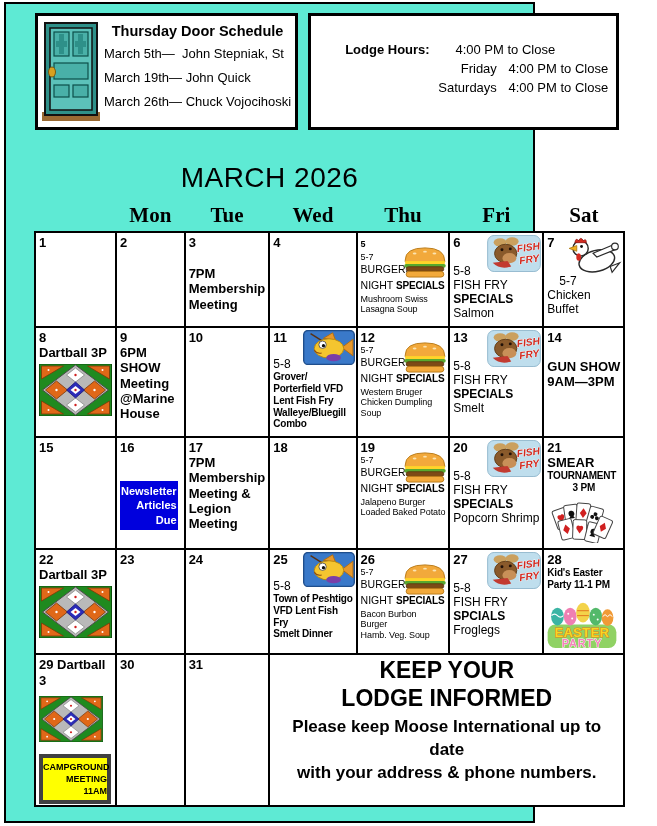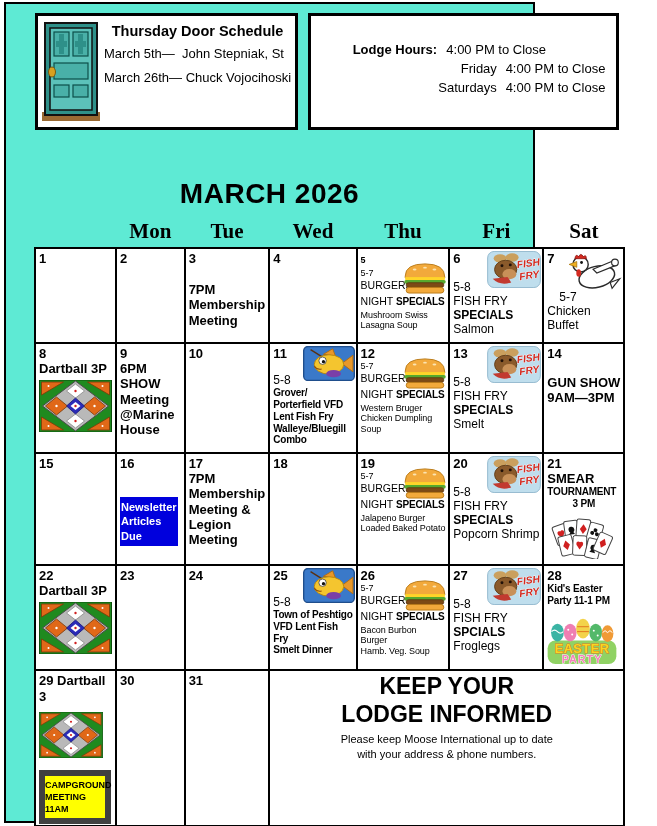--- a/index.html
+++ b/index.html
@@ -9,26 +9,26 @@
   
   .top-row{display:flex;gap:10px;margin:9px 0 0 29px;}
   .box{box-sizing:border-box;border:3px solid #000;background:#fff;}
   .door-box{width:291px;height:117px;display:flex;padding:3px 4px;}
   .door-art{flex:0 0 60px;}
   .door-content{flex:1;padding-left:2px;}
   .door-title{font-weight:bold;font-size:14.5px;text-align:center;margin:4px 0 3px 0;}
   .door-entry{font-size:13px;line-height:24px;white-space:pre;}
   .hours-box{width:311px;height:117px;padding:24px 8px 0 34px;}
   .hrow{display:flex;font-size:13px;line-height:19px;}
-  .hlabel{width:92px;font-weight:bold;text-align:right;}
+  .hlabel{width:92px;font-weight:bold;}
   .hday{width:78px;text-align:right;padding-right:6px;}
-  .htime{width:118px;text-align:center;}
+  .htime{width:118px;text-align:right;}
 
   
-  .page-title{text-align:center;font-size:28px;font-weight:bold;margin-top:48px;letter-spacing:0.5px;}
+  .page-title{text-align:center;font-size:28px;font-weight:normal;margin-top:32px;letter-spacing:0.5px;}
 
   
   table.cal{border-collapse:collapse;table-layout:fixed;margin:8px 0 0 28px;}
   table.cal thead th{border:none;font-family:"Liberation Serif",serif;font-weight:bold;font-size:21px;padding:0 0 3px 0;text-align:center;vertical-align:bottom;height:26px;}
   table.cal tbody td{border:2px solid #000;vertical-align:top;padding:1px 3px;position:relative;overflow:hidden;background:#fff;}
   .day-line{line-height:15px;}
   .day-num{font-weight:bold;font-size:13px;}
   .day-num.small{font-size:9px;}
   .day-suffix{font-weight:bold;font-size:13px;}
   .line{line-height:1.18;white-space:nowrap;}
@@ -39,26 +39,26 @@
   .s-mb{font-size:12px;font-weight:bold;}
   .s-sm{font-size:10.5px;}
   .s-smb{font-size:10px;font-weight:bold;letter-spacing:-0.2px;}
   .s-xs{font-size:9px;letter-spacing:-0.1px;}
   .cell-icon{position:absolute;right:1px;}
   .cell-icon.i-burger{top:13px;}
   .cell-icon.i-fishfry{top:2px;}
   .cell-icon.i-chicken{top:3px;}
   .cell-icon.i-fish{top:2px;}
   .block{margin-top:4px;}
-  .badge{font-weight:bold;text-align:left;}
+  .badge{font-weight:bold;text-align:right;}
   .badge-blue{background:#0000dd;color:#fff;font-size:11px;line-height:1.3;padding:3px 1px;margin-right:3px;}
-  .badge-yellow{background:#ffff00;color:#000;border:6px solid #404040;font-size:9px;line-height:1.35;padding:3px 0;width:72px;box-sizing:border-box;}
+  .badge-yellow{background:#ffff00;color:#000;border:4px solid #404040;font-size:9px;line-height:1.35;padding:3px 0;width:72px;box-sizing:border-box;}
   td.notice{text-align:center;padding-top:3px;}
   .notice-h{font-size:23px;font-weight:bold;line-height:1.25;}
-  .notice-b{font-size:11px;font-weight:normal;line-height:1.35;margin-top:3px;}
+  .notice-b{font-size:17px;font-weight:bold;line-height:1.35;margin-top:3px;}
 </style>
 </head>
 <body>
 
 <div class="page">
 
   <div class="top-row">
     <div class="box door-box">
       <div class="door-art">
         <svg viewBox="0 0 58 100" width="58" height="104" aria-hidden="true">
@@ -73,20 +73,21 @@
           <rect x="33" y="20" width="11" height="6" fill="#2e9089"></rect>
           <rect x="12" y="42" width="34" height="16" fill="#49b0a8" stroke="#0d4f4a" stroke-width="1.2"></rect>
           <rect x="12" y="64" width="15" height="12" fill="#49b0a8" stroke="#0d4f4a" stroke-width="1.2"></rect>
           <rect x="31" y="64" width="15" height="12" fill="#49b0a8" stroke="#0d4f4a" stroke-width="1.2"></rect>
           <ellipse cx="10" cy="51" rx="3.5" ry="5" fill="#d8a020" stroke="#7a5a10" stroke-width="1"></ellipse>
         </svg>
       </div>
       <div class="door-content">
         <div class="door-title">Thursday Door Schedule</div>
         <div class="door-entry">March 5th—  John Stepniak, St</div>
+        <div class="door-entry">March 19th— John Quick</div>
         <div class="door-entry">March 26th— Chuck Vojocihoski</div>
       </div>
     </div>
 
     <div class="box hours-box">
       <div class="hrow">
         <span class="hlabel">Lodge Hours:</span>
         <span class="htime">4:00 PM to Close</span>
       </div>
       <div class="hrow">

